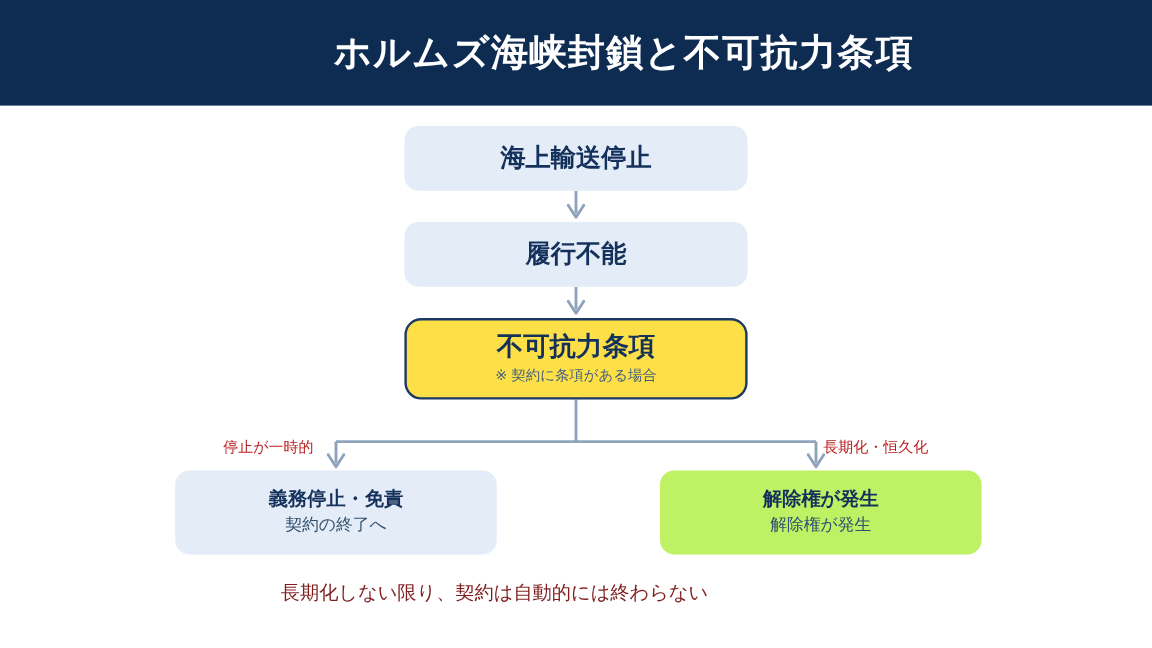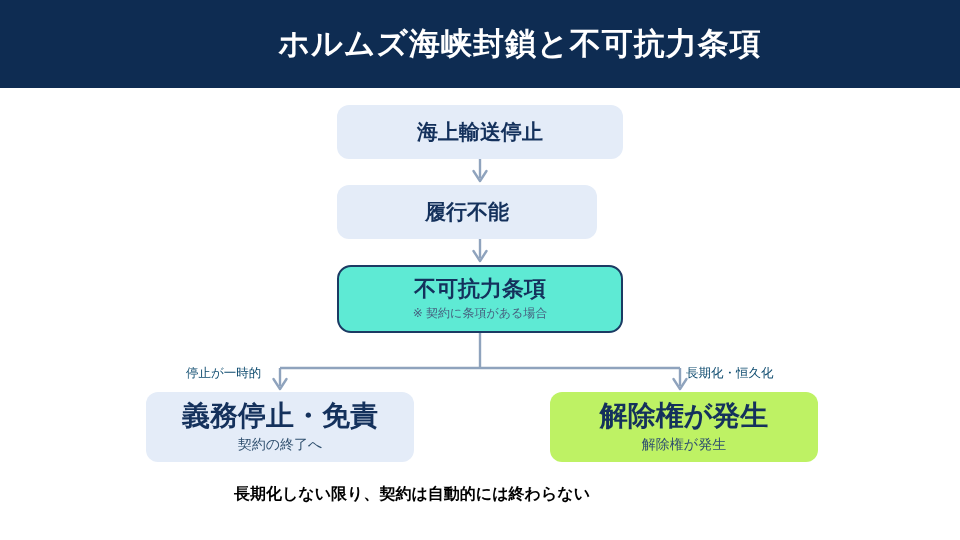--- a/index.html
+++ b/index.html
@@ -80,30 +80,30 @@
     left: 337px;
     top: 17px;
     width: 286px;
     height: 54px;
     background: #e4ecf8;
     justify-content: center;
   }
   #node-impossible {
     left: 337px;
     top: 97px;
-    width: 260px;
+    width: 286px;
     height: 54px;
     background: #e4ecf8;
   }
   #node-force-majeure {
     left: 337px;
     top: 177px;
     width: 286px;
     height: 68px;
-    background: #5eead4;
+    background: #fde047;
     border: 2.5px solid #1b3a63;
     border-radius: 14px;
   }
   #node-force-majeure .node-title { font-size: 22px; }
   #node-force-majeure .node-sub {
     color: #46607f;
     font-size: 12px;
     margin-top: 5px;
   }
 
@@ -115,42 +115,42 @@
     background: #e4ecf8;
   }
   #node-terminate {
     left: 550px;
     top: 304px;
     width: 268px;
     height: 70px;
     background: #bef264;
   }
   #node-suspend .node-title,
-  #node-terminate .node-title { font-size: 28px; }
+  #node-terminate .node-title { font-size: 16px; }
   #node-suspend .node-sub,
   #node-terminate .node-sub {
     font-size: 14px;
     color: #30506f;
     margin-top: 4px;
   }
 
   
   .connectors {
     position: absolute;
     left: 0;
     top: 0;
     width: 960px;
     height: 452px;
     pointer-events: none;
   }
 
   
   .branch-label {
     position: absolute;
-    color: #0c4a6e;
+    color: #b91c1c;
     font-size: 12.5px;
     white-space: nowrap;
   }
   #branch-label-left {
     left: 186px;
     top: 277px;
     text-align: right;
   }
   #branch-label-right {
     left: 686px;
@@ -158,24 +158,23 @@
     text-align: right;
   }
 
   
   .footer-note {
     position: absolute;
     left: 0;
     top: 396px;
     width: 824px;
     text-align: center;
-    color: #000000;
+    color: #7f1d1d;
     font-size: 16px;
     white-space: nowrap;
-    font-weight: bold;
   }
 </style>
 </head>
 <body>
 
 <div class="header-band"></div>
 <div class="header-title">ホルムズ海峡封鎖と不可抗力条項</div>
 
 <div class="canvas">
 

